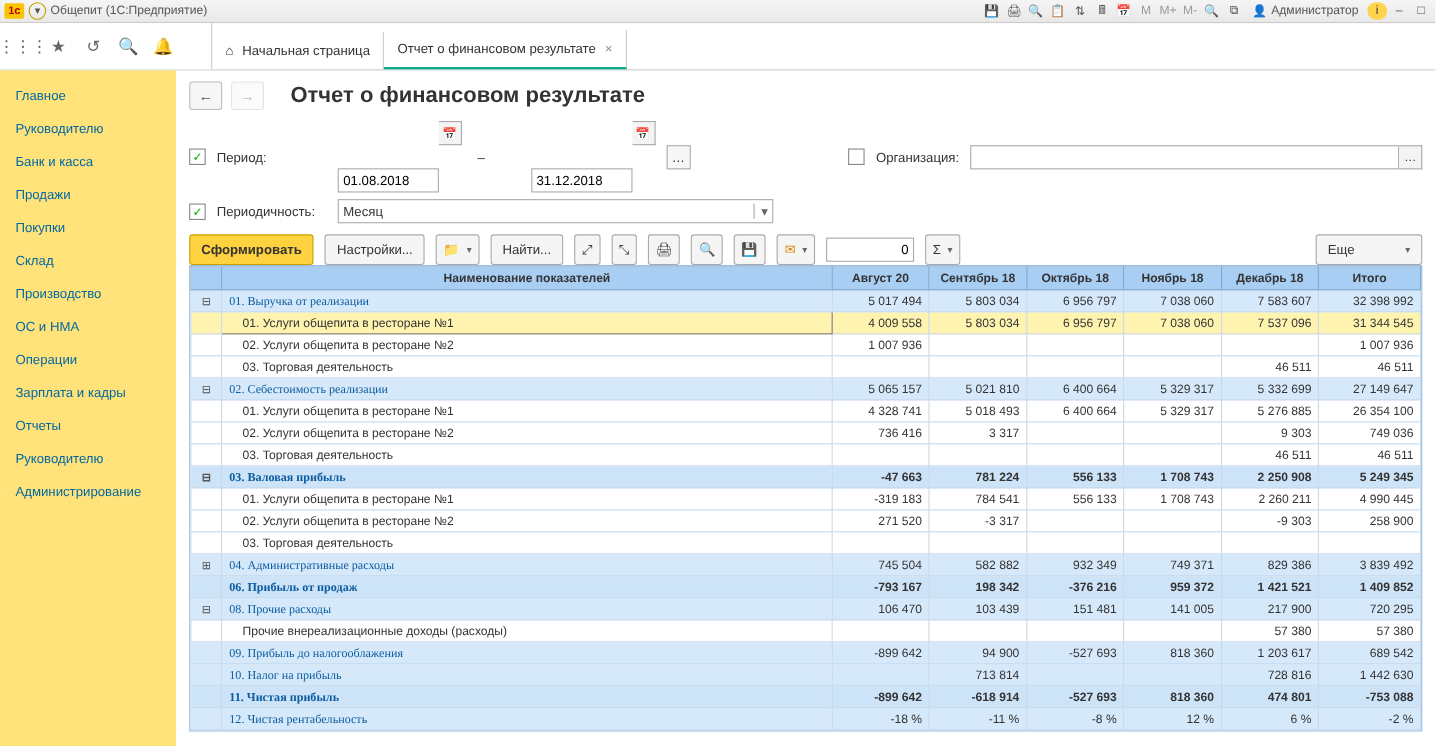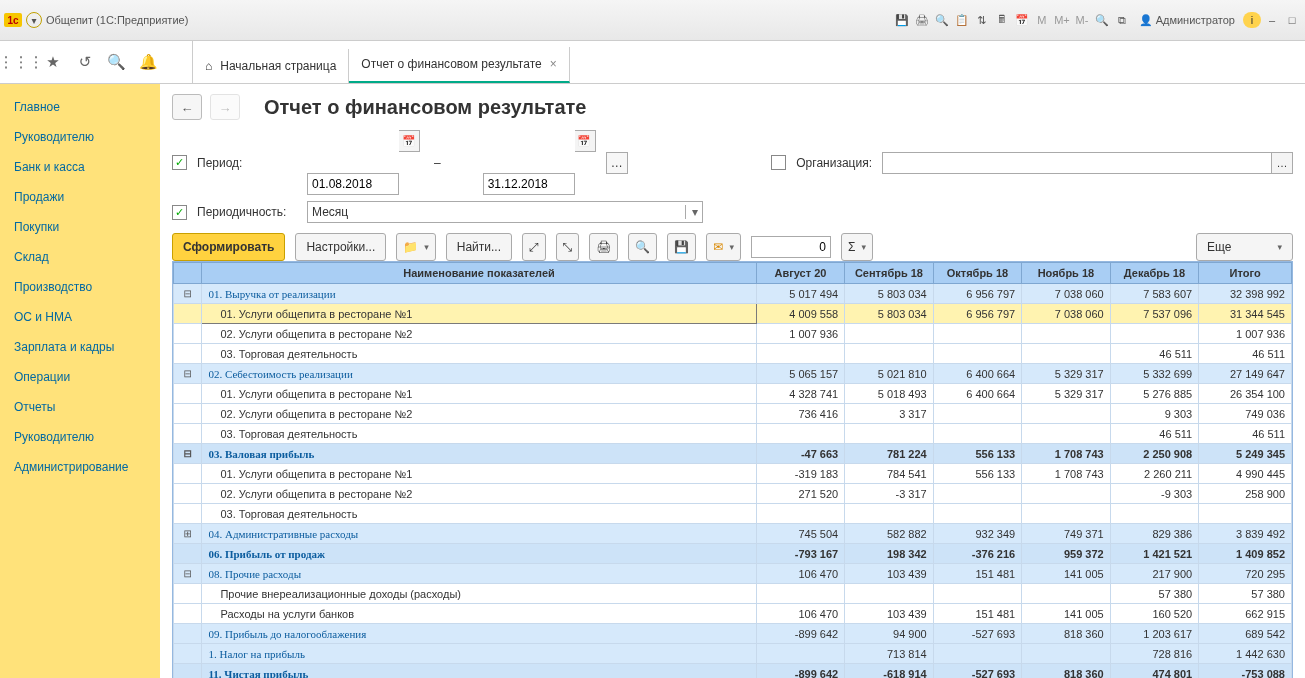--- a/index.html
+++ b/index.html
@@ -1,17 +1,17 @@
 <!DOCTYPE html>
 <html><head>
 <meta charset="utf-8">
 <style>
 html,body{margin:0;padding:0;font-family:Arial,sans-serif;font-size:12px;color:#333;background:#fff;width:1305px;}
 
-.titlebar{height:20px;background:linear-gradient(#f5f5f5,#e8e8e8);border-bottom:1px solid #ccc;display:flex;align-items:center;padding:10px 4px;font-size:11px;color:#555;}
+.titlebar{height:20px;background:linear-gradient(#f5f5f5,#e8e8e8);border-bottom:1px solid #ccc;display:flex;align-items:center;padding:0 4px;font-size:11px;color:#555;}
 .titlebar .tb-left{display:flex;align-items:center;gap:4px;}
 .tb-icon{width:14px;height:14px;display:inline-flex;align-items:center;justify-content:center;font-size:10px;}
 .titlebar .tb-right{margin-left:auto;display:flex;align-items:center;gap:2px;}
 .tb-btn{width:18px;height:16px;display:inline-flex;align-items:center;justify-content:center;font-size:11px;color:#555;}
 .tb-user{padding:0 6px;display:flex;align-items:center;gap:3px;}
 
 
 .toptabs{height:42px;border-bottom:1px solid #ccc;display:flex;align-items:stretch;}
 .toptabs-icons{width:180px;display:flex;align-items:center;gap:14px;padding-left:12px;border-right:1px solid #ccc;background:#fff;}
 .it-icon{width:18px;height:18px;display:inline-flex;align-items:center;justify-content:center;font-size:15px;color:#666;}
@@ -129,22 +129,22 @@
 
   <div class="sidebar">
     <div class="sidebar-item">Главное</div>
     <div class="sidebar-item">Руководителю</div>
     <div class="sidebar-item">Банк и касса</div>
     <div class="sidebar-item">Продажи</div>
     <div class="sidebar-item">Покупки</div>
     <div class="sidebar-item">Склад</div>
     <div class="sidebar-item">Производство</div>
     <div class="sidebar-item">ОС и НМА</div>
+    <div class="sidebar-item">Операции</div>
     <div class="sidebar-item">Зарплата и кадры</div>
-    <div class="sidebar-item">Операции</div>
     <div class="sidebar-item">Отчеты</div>
     <div class="sidebar-item">Руководителю</div>
     <div class="sidebar-item">Администрирование</div>
   </div>
 
   <div class="content">
     <div class="navrow">
       <span class="navbtn">←</span>
       <span class="navbtn" style="opacity:.4;">→</span>
       <span class="page-title">Отчет о финансовом результате</span>
@@ -398,43 +398,33 @@
             <tr class="lvl1">
               <td class="toggle"></td>
               <td class="name">Прочие внереализационные доходы (расходы)</td>
               <td class="num"></td>
               <td class="num"></td>
               <td class="num"></td>
               <td class="num"></td>
               <td class="num">57 380</td>
               <td class="num">57 380</td>
             </tr>
-            <tr class="lvl1">
-              <td class="toggle"></td>
-              <td class="name">Расходы на услуги банков</td>
-              <td class="num">106 470</td>
-              <td class="num">103 439</td>
-              <td class="num">151 481</td>
-              <td class="num">141 005</td>
-              <td class="num">160 520</td>
-              <td class="num">662 915</td>
-            </tr>
             <tr class="lvl0">
               <td class="toggle"></td>
               <td class="name"><a href="#">09. Прибыль до налогооблажения</a></td>
               <td class="num">-899 642</td>
               <td class="num">94 900</td>
               <td class="num">-527 693</td>
               <td class="num">818 360</td>
               <td class="num">1 203 617</td>
               <td class="num">689 542</td>
             </tr>
             <tr class="lvl0">
               <td class="toggle"></td>
-              <td class="name"><a href="#">1. Налог на прибыль</a></td>
+              <td class="name"><a href="#">10. Налог на прибыль</a></td>
               <td class="num"></td>
               <td class="num">713 814</td>
               <td class="num"></td>
               <td class="num"></td>
               <td class="num">728 816</td>
               <td class="num">1 442 630</td>
             </tr>
             <tr class="lvl0 bold">
               <td class="toggle"></td>
               <td class="name"><a href="#">11. Чистая прибыль</a></td>

